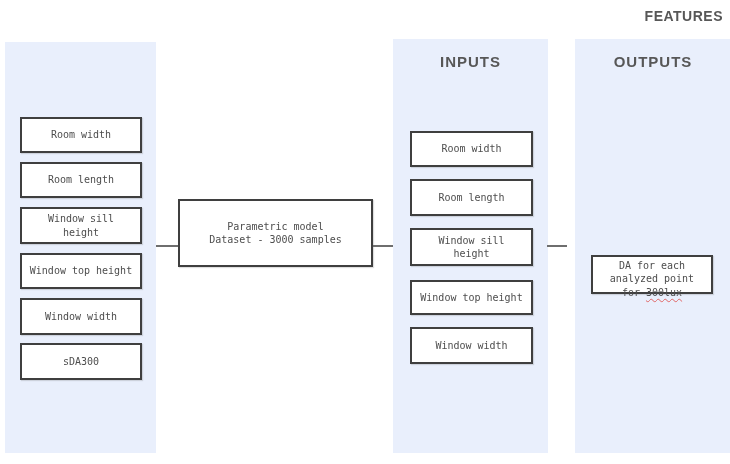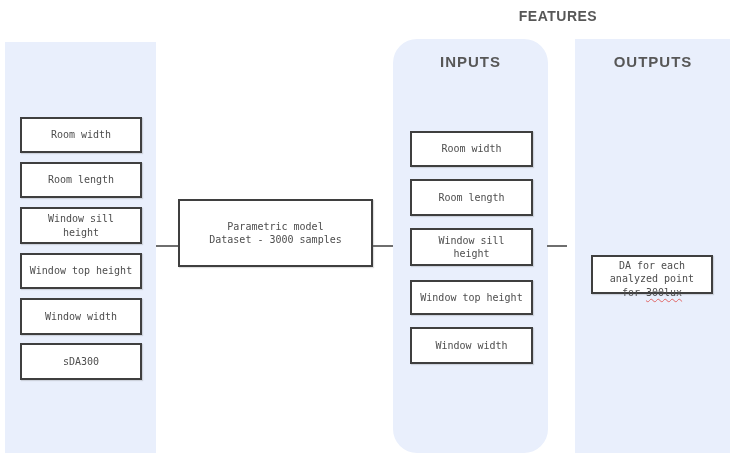--- a/index.html
+++ b/index.html
@@ -7,33 +7,33 @@
     position: relative;
     width: 730px;
     height: 464px;
     background: #ffffff;
     overflow: hidden;
     font-family: "DejaVu Sans Mono", monospace;
   }
   .features-title {
     position: absolute;
     left: 393px; top: 8px; width: 330px;
-    text-align: center;
+    text-align: right;
     font-family: "Liberation Sans", sans-serif;
     font-weight: bold;
     font-size: 14px;
     letter-spacing: 0.5px;
     color: #575757;
   }
   .column {
     position: absolute;
     background: #e9effc;
   }
   .col-gh      { left: 5px;   top: 42px; width: 151px; height: 411px; }
-  .col-inputs  { left: 393px; top: 39px; width: 155px; height: 414px; border-radius: 24px; }
+  .col-inputs  { left: 393px; top: 39px; width: 155px; height: 414px; }
   .col-outputs { left: 575px; top: 39px; width: 156px; height: 414px; }
   .col-title {
     position: absolute;
     left: 0; width: 100%;
     text-align: center;
     font-family: "Liberation Sans", sans-serif;
     font-weight: bold;
     font-size: 15px;
     letter-spacing: 1px;
     color: #575757;

